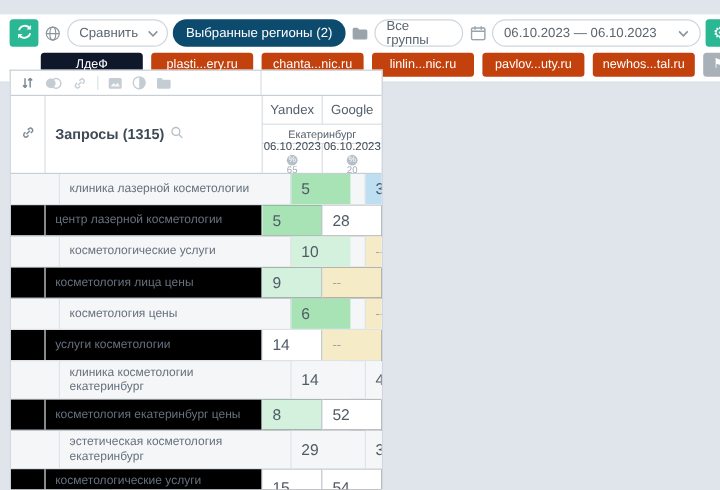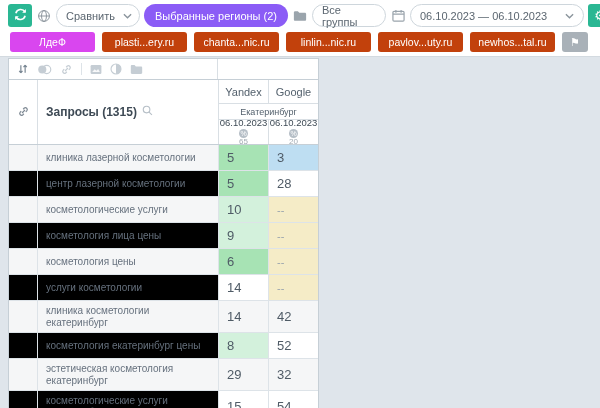--- a/index.html
+++ b/index.html
@@ -4,53 +4,53 @@
 <style>
   * { box-sizing: border-box; margin: 0; padding: 0; }
   html,body { width: 600px; height: 408px; overflow: hidden; }
   body {
     position: relative;
     font-family: "Liberation Sans", sans-serif;
     background: #dfe5eb;
   }
   
   .header-zone {
-    position: absolute; top: 0; left: 0; right: 0; height: 57px;
+    position: absolute; top: 12px; left: 0; right: 0; height: 57px;
     background: #ffffff; border-bottom: 1px solid #d3dae0;
   }
   .topbar { display: flex; align-items: center; gap: 4px; padding: 4px 8px; height: 31px; }
   .btn-teal {
     background: #2ab793; border: none; border-radius: 3px;
     width: 24px; height: 23px; display: inline-flex; align-items: center; justify-content: center;
     cursor: pointer; color: #fff; flex: 0 0 auto; font-size: 13px; line-height: 1;
   }
   .icon-plain { color: #8a949c; display: inline-flex; align-items: center; justify-content: center; width: 16px; flex: 0 0 auto; }
   .pill {
     height: 23px; border: 1px solid #ced6dc; border-radius: 12px; background: #fff;
     display: inline-flex; align-items: center; justify-content: space-between;
     padding: 0 9px; font-size: 11px; color: #5b6670; flex: 0 0 auto; cursor: pointer;
   }
   .pill .chev { margin-left: 8px; display: inline-flex; }
   .pill-compare { width: 84px; }
   .pill-groups  { width: 74px; }
   .pill-dates   { width: 174px; }
   .btn-green {
-    height: 23px; border: none; border-radius: 12px; background: #8b5cf6; color: #fff;
+    height: 23px; border: none; border-radius: 12px; background: #0c4a6e; color: #fff;
     font-size: 11px; padding: 0 11px; flex: 0 0 auto; cursor: pointer;
     font-family: "Liberation Sans", sans-serif;
   }
   
   .tabsbar { display: flex; align-items: center; gap: 7px; padding: 0 10px; height: 22px; }
   .dtab {
     flex: 0 0 85px; height: 20px; border: none; border-radius: 3px;
     background: #c2410c; color: #ffffff; font-size: 10.5px; cursor: pointer;
     font-family: "Liberation Sans", sans-serif;
     white-space: nowrap; overflow: hidden;
   }
-  .dtab.active { background: #d946ef; }
+  .dtab.active { background: #0f172a; margin-left: 24px; }
   .flag-btn {
     flex: 0 0 26px; height: 20px; border: none; border-radius: 3px;
     background: #a9b1b8; color: #fff; font-size: 11px; cursor: pointer; line-height: 1;
   }
   
   .ptable {
     position: absolute; left: 8px; top: 58px; width: 311px; bottom: 0;
     background: #ffffff; border: 1px solid #c6cfd6; border-bottom: none;
     overflow: hidden; font-size: 10px; color: #66717e;
   }
@@ -82,21 +82,21 @@
   .pct-circle {
     width: 9px; height: 9px; border-radius: 50%; background: #b6bfc7; color: #fff;
     font-size: 7px; display: inline-flex; align-items: center; justify-content: center; line-height: 1;
   }
   .pct-num { font-size: 8px; color: #a2abb3; position: relative; top: -2px; }
   .tbody { }
   .trow {
     display: grid; grid-template-columns: 28px 181px 50px 50px; min-height: 26px;
     border-bottom: 1px solid #dde3e8; background: #000000; cursor: default;
   }
-  .trow.odd { background: #f5f6f7; }
+  .trow.odd { background: #f5f6f7; gap: 12px; }
   .tc { border-left: 1px solid #dde3e8; display: flex; align-items: center; }
   .c-sel { border-left: none; }
   .c-query { padding: 4px 6px 4px 8px; line-height: 1.15; }
   .c-num { font-size: 13px; color: #4f5b66; padding-left: 8px; background: #fff; }
   .trow.odd .c-num { background: #f5f6f7; }
   .trow .c-num.tone-green       { background: #a7e3b4 !important; }
   .trow .c-num.tone-green-light { background: #d3f1dc !important; }
   .trow .c-num.tone-blue        { background: #bedef2 !important; }
   .trow .c-num.tone-na          { background: #f5ecc7 !important; color: #9aa4ad; font-size: 11px; }
 </style>

